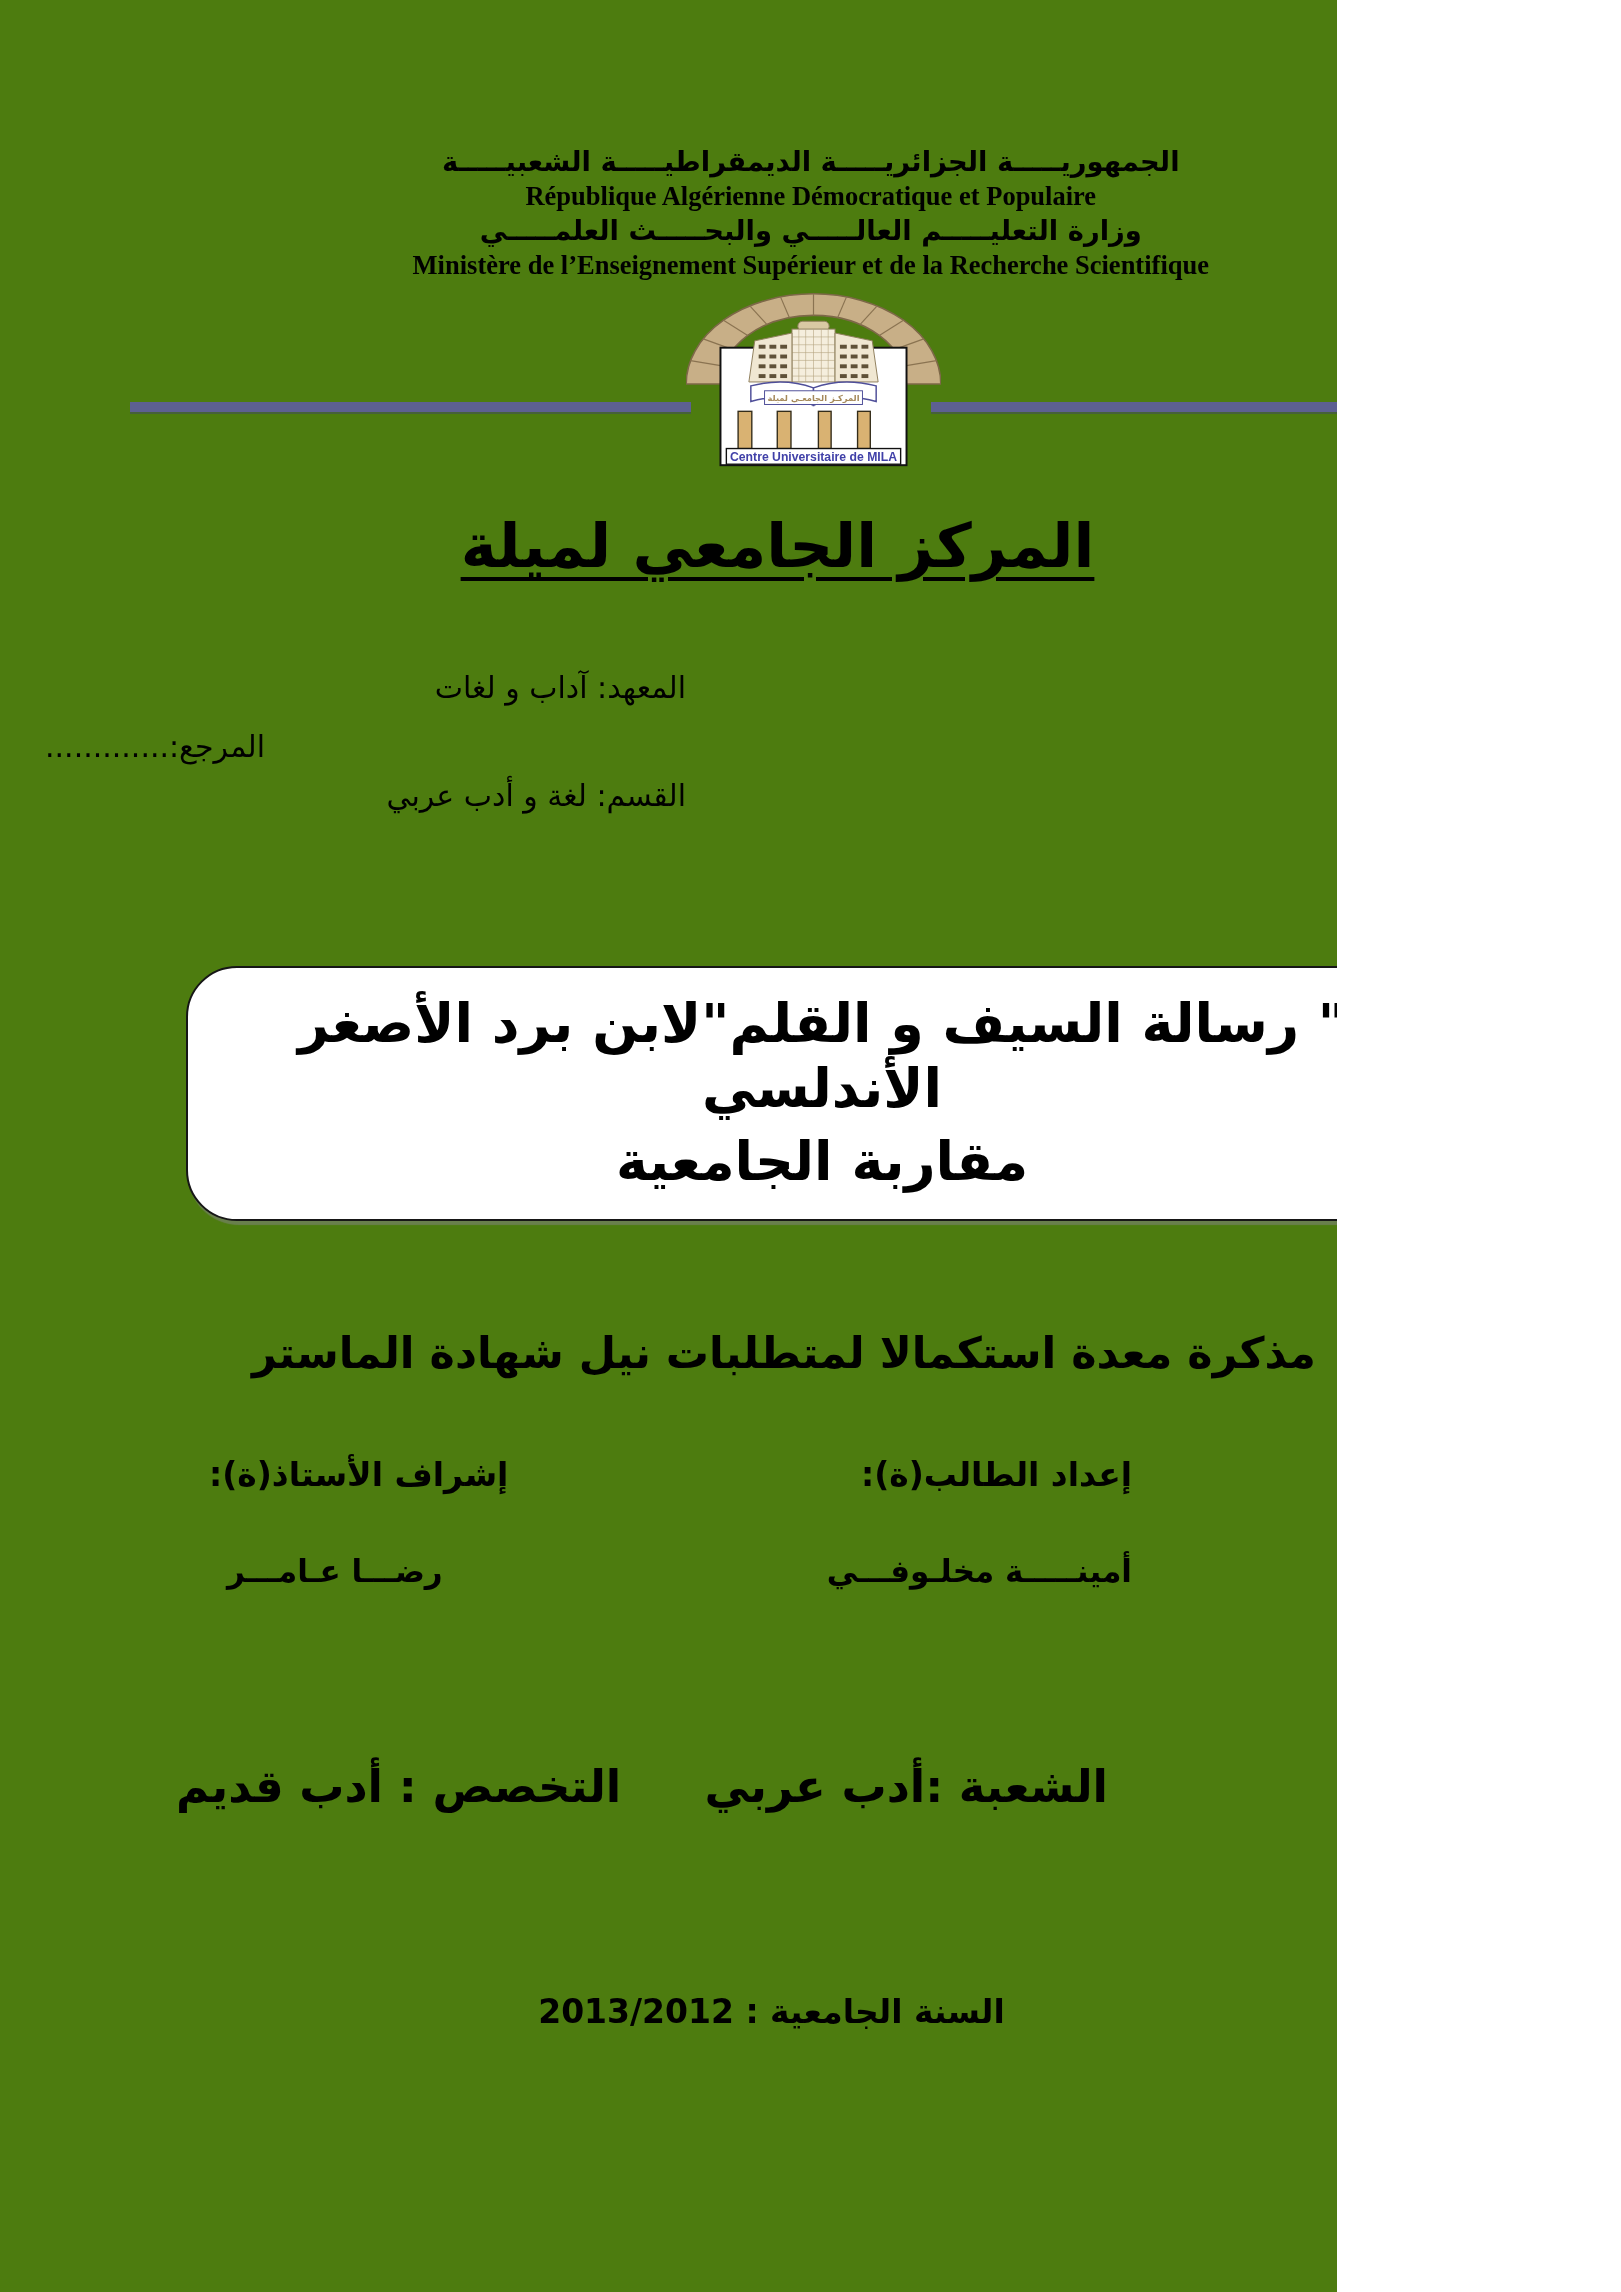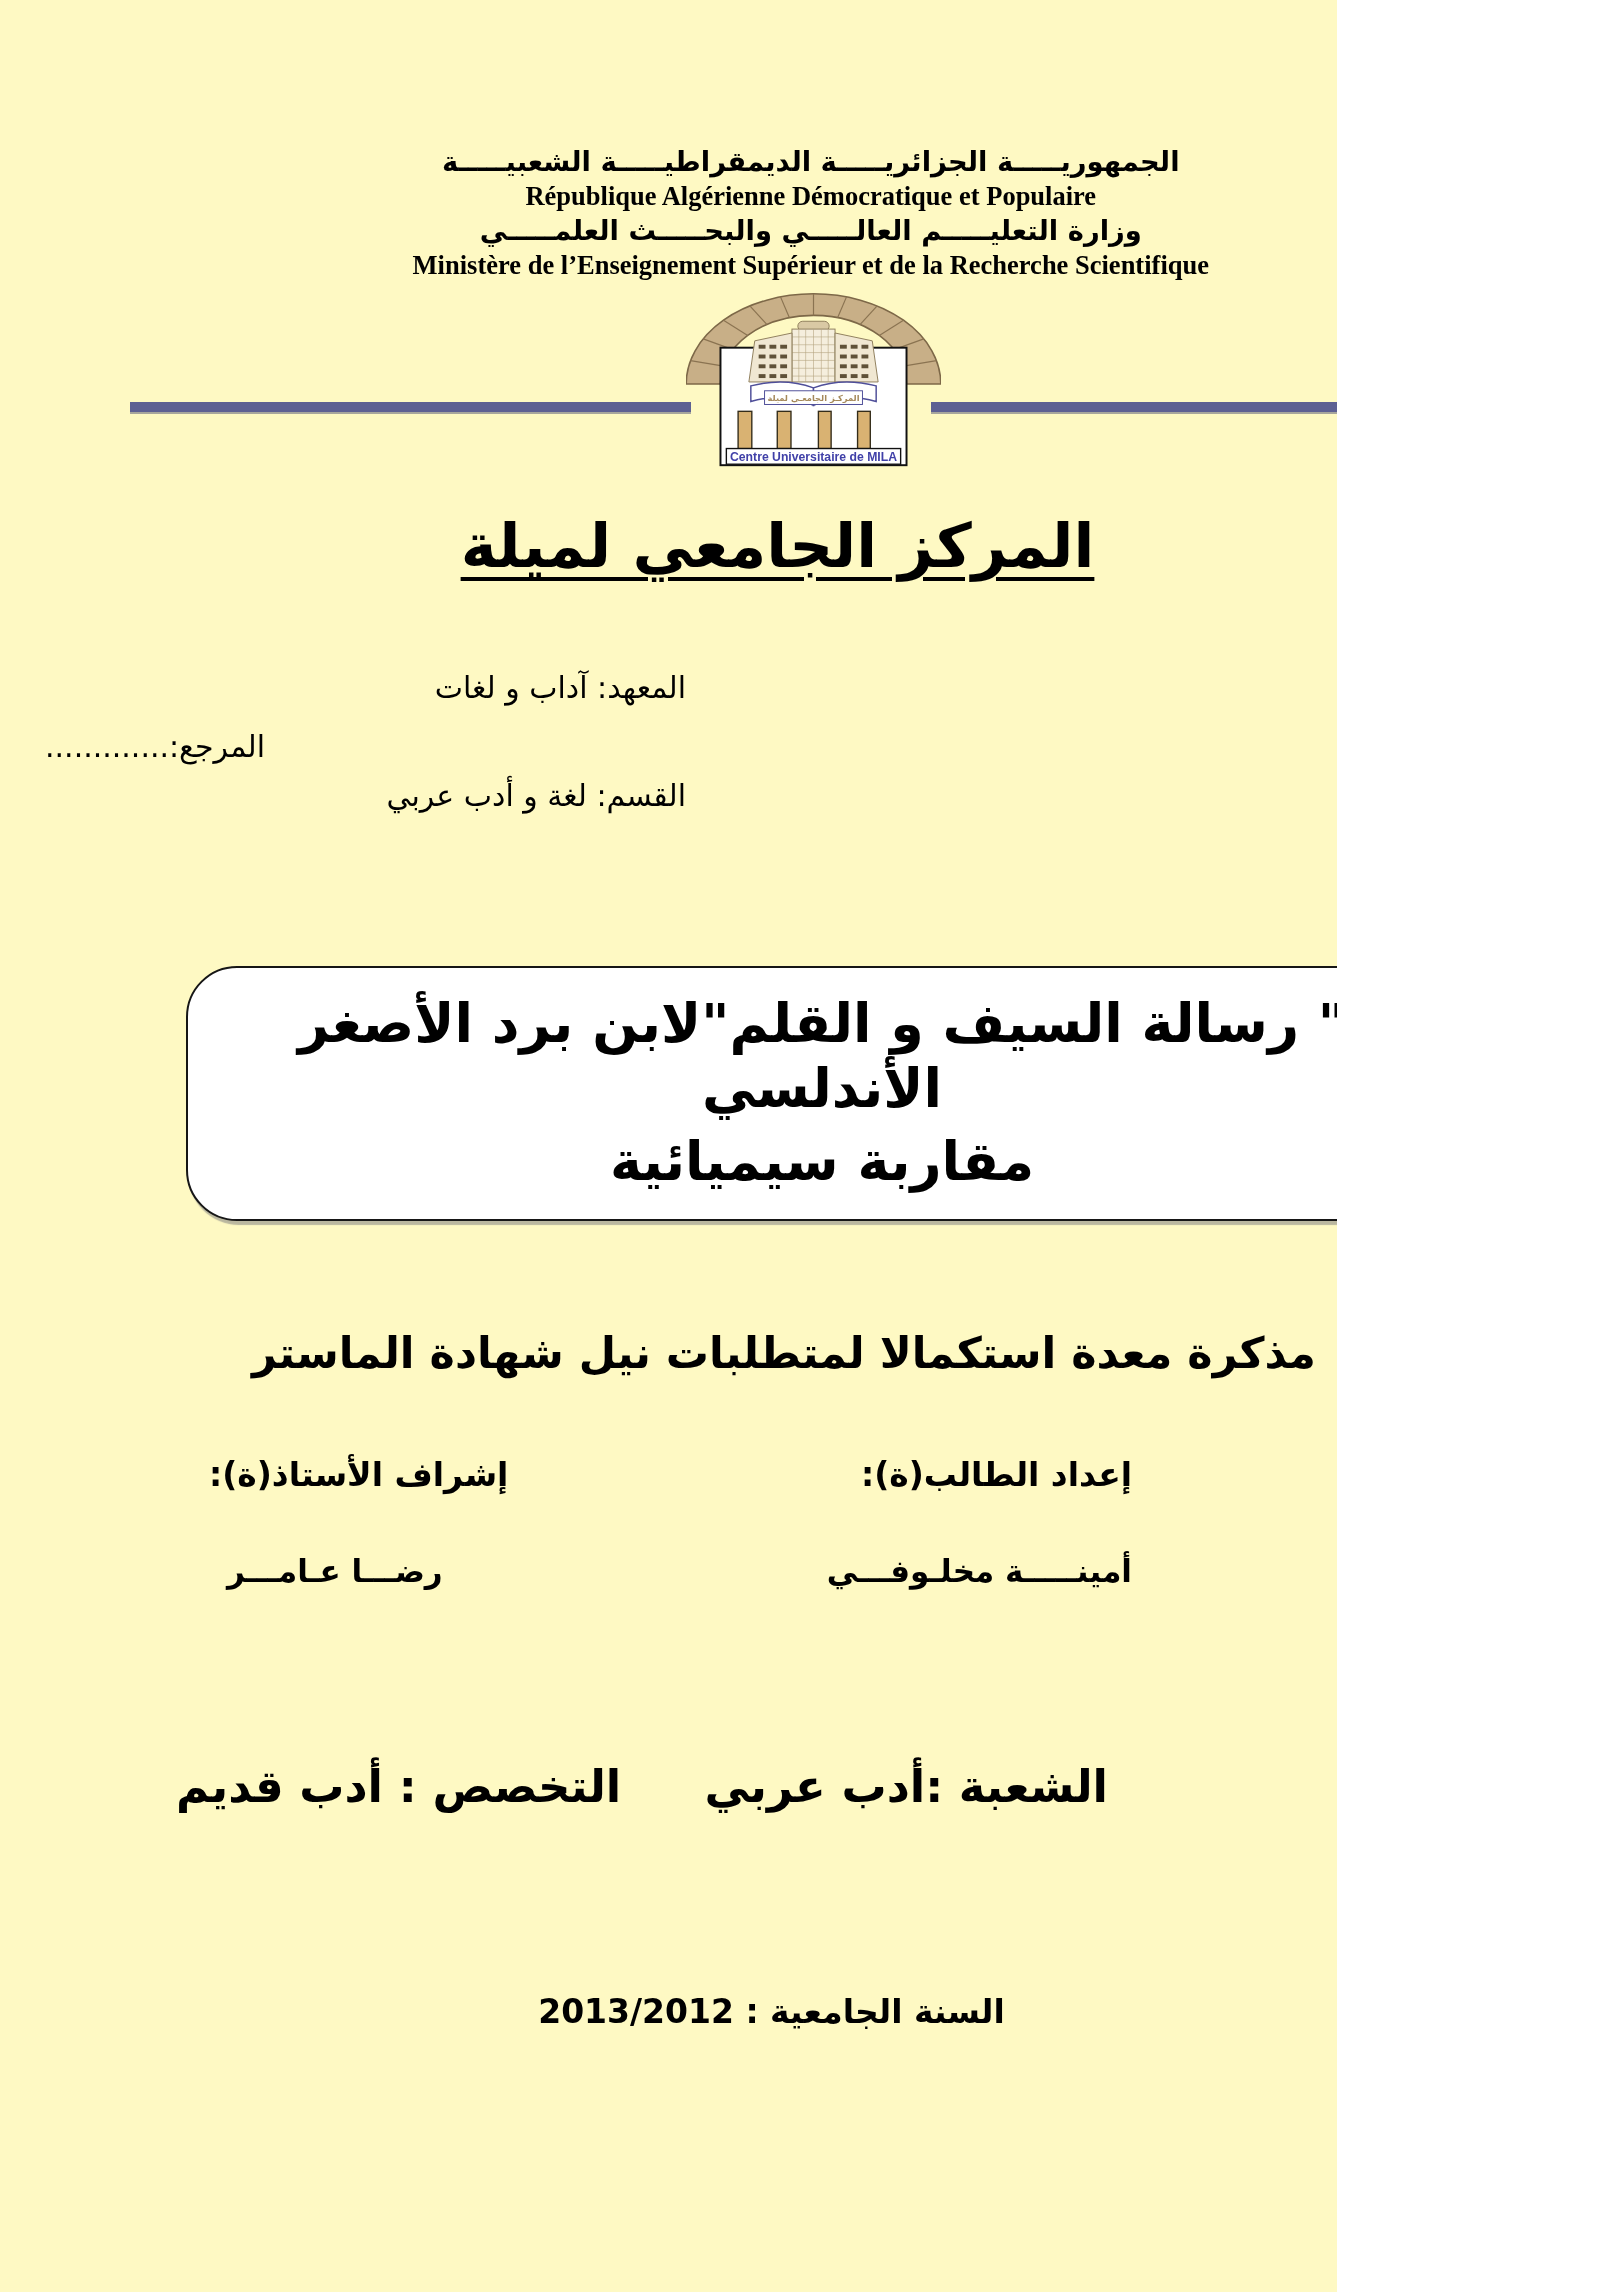--- a/index.html
+++ b/index.html
@@ -1,20 +1,20 @@
 <!DOCTYPE html>
 <html lang="ar"><head>
 <meta charset="utf-8">
 <style>
   html, body { margin: 0; padding: 0; background: #ffffff; }
   .page {
     position: relative;
     width: 1337px;
     height: 2293px;
-    background: #fef9c3;
+    background: #4d7c0f;
     overflow: hidden;
     font-family: "DejaVu Sans", sans-serif;
     color: #000000;
   }
   .abs { position: absolute; }
 
   
   .header { left: 11.8px; top: 143px; width: 1598px; text-align: center; }
   .header .h-ar { font-size: 27.4px; font-weight: bold; line-height: 38px; direction: rtl; }
   .header .h-fr { font-size: 26.5px; font-weight: bold; line-height: 31px; font-family: "Liberation Serif", serif; }
@@ -188,21 +188,21 @@
   </div>
 
   <div class="abs uni-title">المركز الجامعي لميلة</div>
 
   <div class="abs inst-line inst-1">المعهد: آداب و لغات</div>
   <div class="abs inst-line ref-line">المرجع:.............</div>
   <div class="abs inst-line inst-2">القسم: لغة و أدب عربي</div>
 
   <div class="abs title-box">
     <div class="title-line">" رسالة السيف و القلم"لابن برد الأصغر الأندلسي</div>
-    <div class="title-line">مقاربة سيميائية</div>
+    <div class="title-line">مقاربة الجامعية</div>
   </div>
 
   <div class="abs subtitle">مذكرة معدة استكمالا لمتطلبات نيل شهادة الماستر</div>
 
   <div class="abs label-line student-label">إعداد الطالب(ة):</div>
   <div class="abs name-line student-name">أمينـــــة مخلـوفـــي</div>
   <div class="abs label-line supervisor-label">إشراف الأستاذ(ة):</div>
   <div class="abs name-line supervisor-name">رضـــا عـامـــر</div>
 
   <div class="abs branch-line branch">الشعبة :أدب عربي</div>

